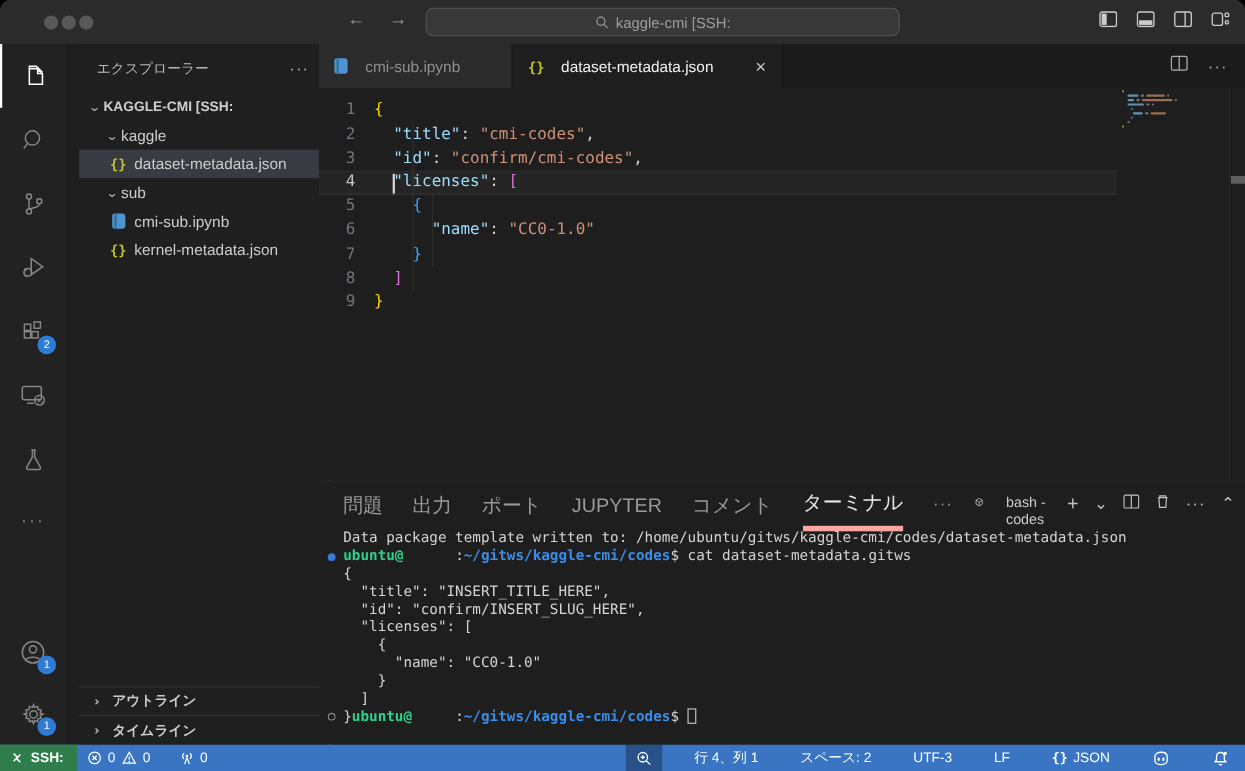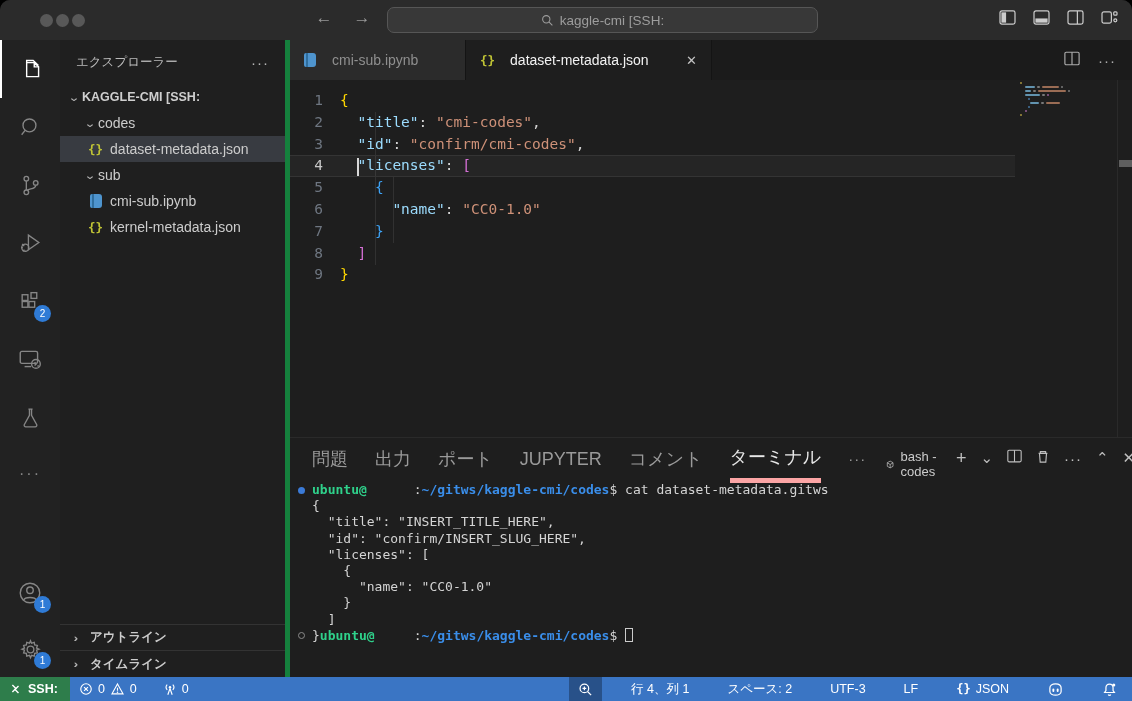--- a/index.html
+++ b/index.html
@@ -18,21 +18,21 @@
   .layout-icons svg{display:block;}
   
   .activitybar{position:absolute;left:0;top:40px;width:60px;height:637px;background:#222222;display:flex;flex-direction:column;}
   .ab-item{position:relative;height:58px;display:flex;align-items:center;justify-content:center;color:#868686;}
   .ab-item.active{color:#ffffff;border-left:2px solid #ffffff;}
   .ab-badge{position:absolute;right:9px;bottom:8px;min-width:17px;height:17px;border-radius:50%;
     background:#2f7bd6;color:#fff;font-size:10px;display:flex;align-items:center;justify-content:center;}
   .ab-bottom{margin-top:auto;display:flex;flex-direction:column;}
   .ab-dots{height:56px;display:flex;align-items:center;justify-content:center;color:#868686;font-size:16px;letter-spacing:2px;}
   
-  .sidebar{position:absolute;left:60px;top:40px;width:230px;height:637px;background:#1f1f1f;border-right:5px solid #15803d;}
+  .sidebar{position:absolute;left:72px;top:40px;width:230px;height:637px;background:#1f1f1f;border-right:5px solid #15803d;}
   .sb-header{height:44px;display:flex;align-items:center;padding:0 16px;color:#bbbbbb;font-size:12.5px;}
   .sb-more{margin-left:auto;color:#b6b6b6;font-size:15px;letter-spacing:1px;}
   .tree-row{height:26px;display:flex;align-items:center;font-size:14px;color:#cccccc;white-space:nowrap;}
   .tree-row.selected{background:#383b41;}
   .tree-chevron{color:#b3b3b3;font-size:11px;width:16px;text-align:center;transform:scaleX(1.3);}
   .icon-json{color:#c0c435;font-weight:bold;font-size:12.5px;margin-right:7px;font-family:"DejaVu Sans Mono",monospace;}
   .icon-notebook{width:12px;height:14px;background:#4e94ce;border-radius:2px 3px 3px 2px;margin-right:8px;position:relative;}
   .icon-notebook:after{content:"";position:absolute;left:2px;top:0;width:2px;height:100%;background:#2f6e9e;}
   .sb-section{position:absolute;left:0;width:100%;height:26px;border-top:1px solid #333333;display:flex;align-items:center;
     padding-left:8px;color:#cccccc;font-size:12.5px;font-weight:bold;gap:6px;}
@@ -62,21 +62,21 @@
   .mm-y{background:#bca542;} .mm-m{background:#a868a8;} .mm-b{background:#4a84b8;}
   .overview-ruler{position:absolute;left:827px;top:0;width:15px;height:357px;border-left:1px solid #2a2a2a;}
   .ov-marker{position:absolute;left:1px;top:80px;width:14px;height:7px;background:#5f5f5f;}
   
   .panel{position:absolute;left:290px;top:437px;width:842px;height:240px;background:#1e1e1e;border-top:1px solid #2a2a2a;}
   .panel-header{height:40px;display:flex;align-items:center;padding-left:22px;}
   .panel-tab{margin-right:27px;font-size:18px;color:#9a9a9a;padding:11px 0 9px 0;white-space:nowrap;}
   .panel-tab.active{color:#e7e7e7;border-bottom:5px solid #fca5a5;}
   .panel-more{color:#9a9a9a;font-size:15px;letter-spacing:1px;margin-right:20px;}
   .panel-actions{margin-left:auto;display:flex;align-items:center;gap:14px;padding-right:18px;color:#c0c0c0;}
-  .term-title{display:flex;align-items:center;gap:6px;font-size:13px;color:#cccccc;margin-top:12px;}
+  .term-title{display:flex;align-items:flex-start;gap:20px;font-size:13px;color:#cccccc;margin-top:12px;}
   .pa-glyph{font-size:15px;color:#c0c0c0;}
   .terminal{position:absolute;left:0;top:44px;width:842px;height:196px;
     font-family:"DejaVu Sans Mono","Liberation Mono",monospace;font-size:13px;}
   .t-row{height:16.2px;line-height:16.2px;display:flex;white-space:pre;}
   .t-deco{width:22px;flex:none;display:flex;align-items:center;justify-content:center;}
   .t-dot{width:7px;height:7px;border-radius:50%;background:#3b7bd8;}
   .t-circle{width:7px;height:7px;border-radius:50%;border:1px solid #8a8a8a;}
   .tk-g{color:#2fd18b;font-weight:bold;} .tk-bl{color:#3a8eea;font-weight:bold;}
   .t-cursor{display:inline-block;width:8px;height:14px;border:1px solid #cccccc;vertical-align:middle;margin-bottom:2px;}
   
@@ -212,21 +212,21 @@
     <div class="sb-header">
       <span>エクスプローラー</span>
       <span class="sb-more">···</span>
     </div>
     <div class="tree-row" style="padding-left:6px">
       <span class="tree-chevron">⌄</span>
       <span class="root-label">KAGGLE-CMI [SSH:</span>
     </div>
     <div class="tree-row" style="padding-left:22px">
       <span class="tree-chevron">⌄</span>
-      <span>codes</span>
+      <span>kaggle</span>
     </div>
     <div class="tree-row selected" style="padding-left:28px">
       <span class="icon-json">{}</span>
       <span>dataset-metadata.json</span>
     </div>
     <div class="tree-row" style="padding-left:22px">
       <span class="tree-chevron">⌄</span>
       <span>sub</span>
     </div>
     <div class="tree-row" style="padding-left:30px">
@@ -356,20 +356,21 @@
             </svg></span>
         <span><svg width="14" height="15" viewBox="0 0 16 16">
               <path d="M3 4.5 h10 M5 4.5 v-2 h6 v2 M4 4.5 l0.8 10 h6.4 l0.8 -10"></path>
             </svg></span>
         <span class="pa-glyph" style="letter-spacing:1px;">···</span>
         <span class="pa-glyph">⌃</span>
         <span class="pa-glyph">✕</span>
       </div>
     </div>
     <div class="terminal">
+        <div class="t-row"><span class="t-deco"></span><span><span class="tk-w">Data package template written to: /home/ubuntu/gitws/kaggle-cmi/codes/dataset-metadata.json</span></span></div>
         <div class="t-row"><span class="t-deco"><span class="t-dot"></span></span><span><span class="tk-g">ubuntu@</span><span class="tk-w">      :</span><span class="tk-bl">~/gitws/kaggle-cmi/codes</span><span class="tk-w">$ cat dataset-metadata.gitws</span></span></div>
         <div class="t-row"><span class="t-deco"></span><span><span class="tk-w">{</span></span></div>
         <div class="t-row"><span class="t-deco"></span><span><span class="tk-w">  "title": "INSERT_TITLE_HERE",</span></span></div>
         <div class="t-row"><span class="t-deco"></span><span><span class="tk-w">  "id": "confirm/INSERT_SLUG_HERE",</span></span></div>
         <div class="t-row"><span class="t-deco"></span><span><span class="tk-w">  "licenses": [</span></span></div>
         <div class="t-row"><span class="t-deco"></span><span><span class="tk-w">    {</span></span></div>
         <div class="t-row"><span class="t-deco"></span><span><span class="tk-w">      "name": "CC0-1.0"</span></span></div>
         <div class="t-row"><span class="t-deco"></span><span><span class="tk-w">    }</span></span></div>
         <div class="t-row"><span class="t-deco"></span><span><span class="tk-w">  ]</span></span></div>
         <div class="t-row"><span class="t-deco"><span class="t-circle"></span></span><span><span class="tk-w">}</span><span class="tk-g">ubuntu@</span><span class="tk-w">     :</span><span class="tk-bl">~/gitws/kaggle-cmi/codes</span><span class="tk-w">$ </span><span class="t-cursor"></span></span></div>

